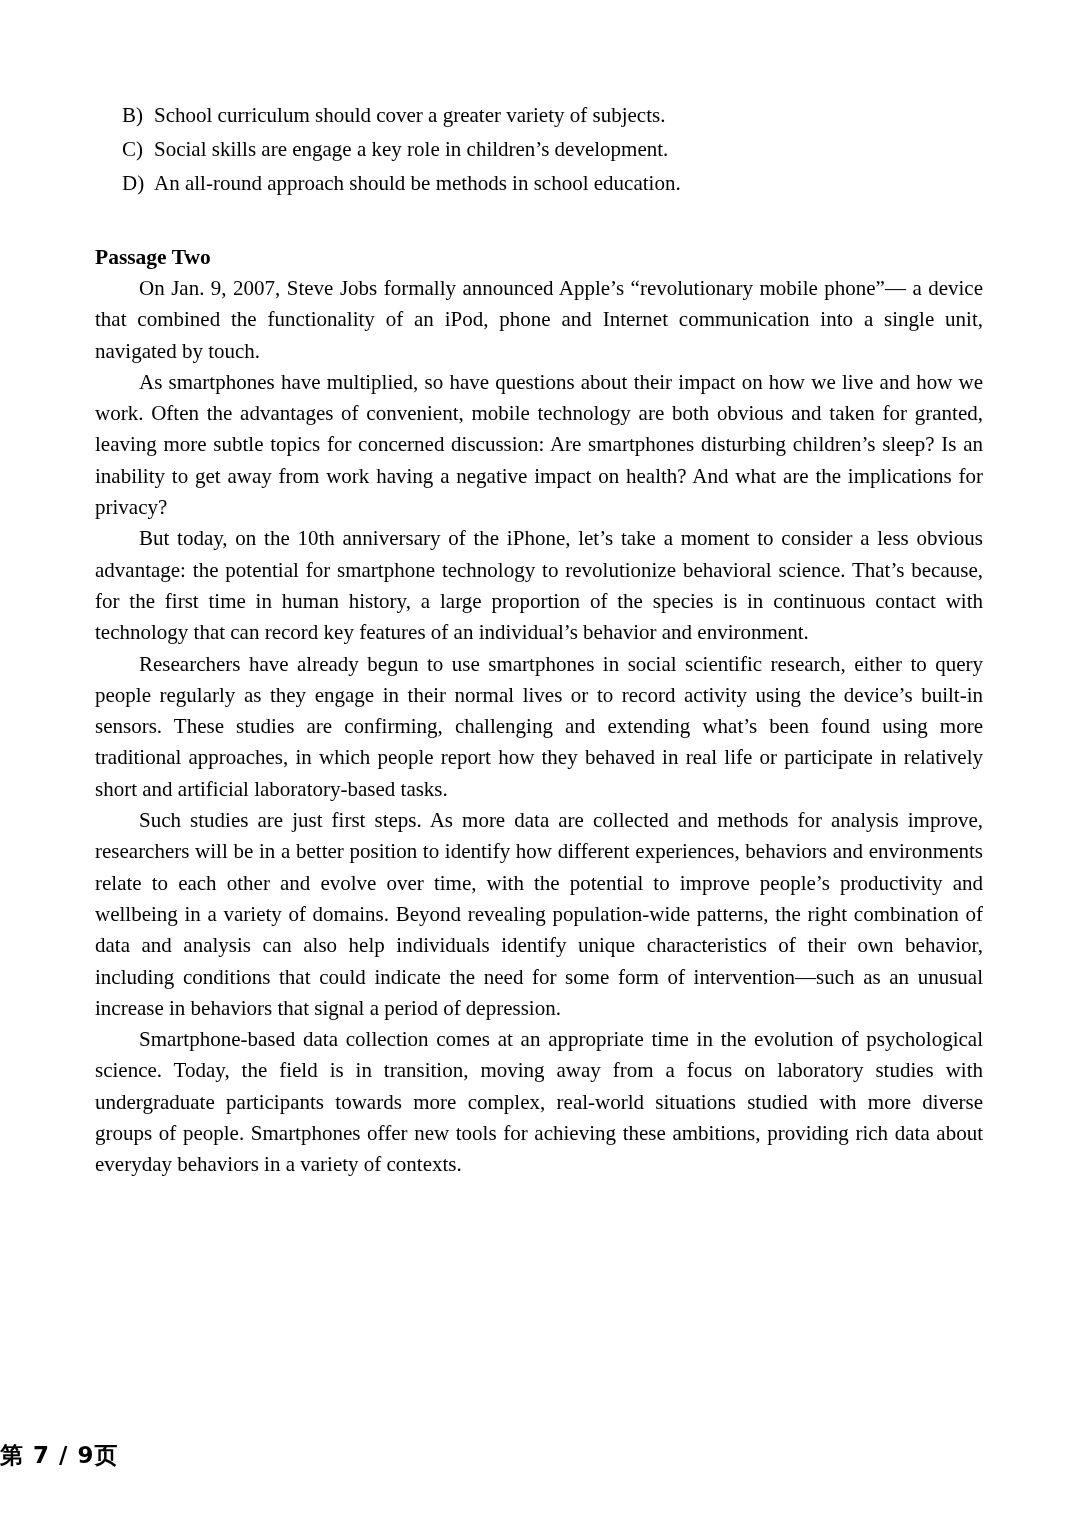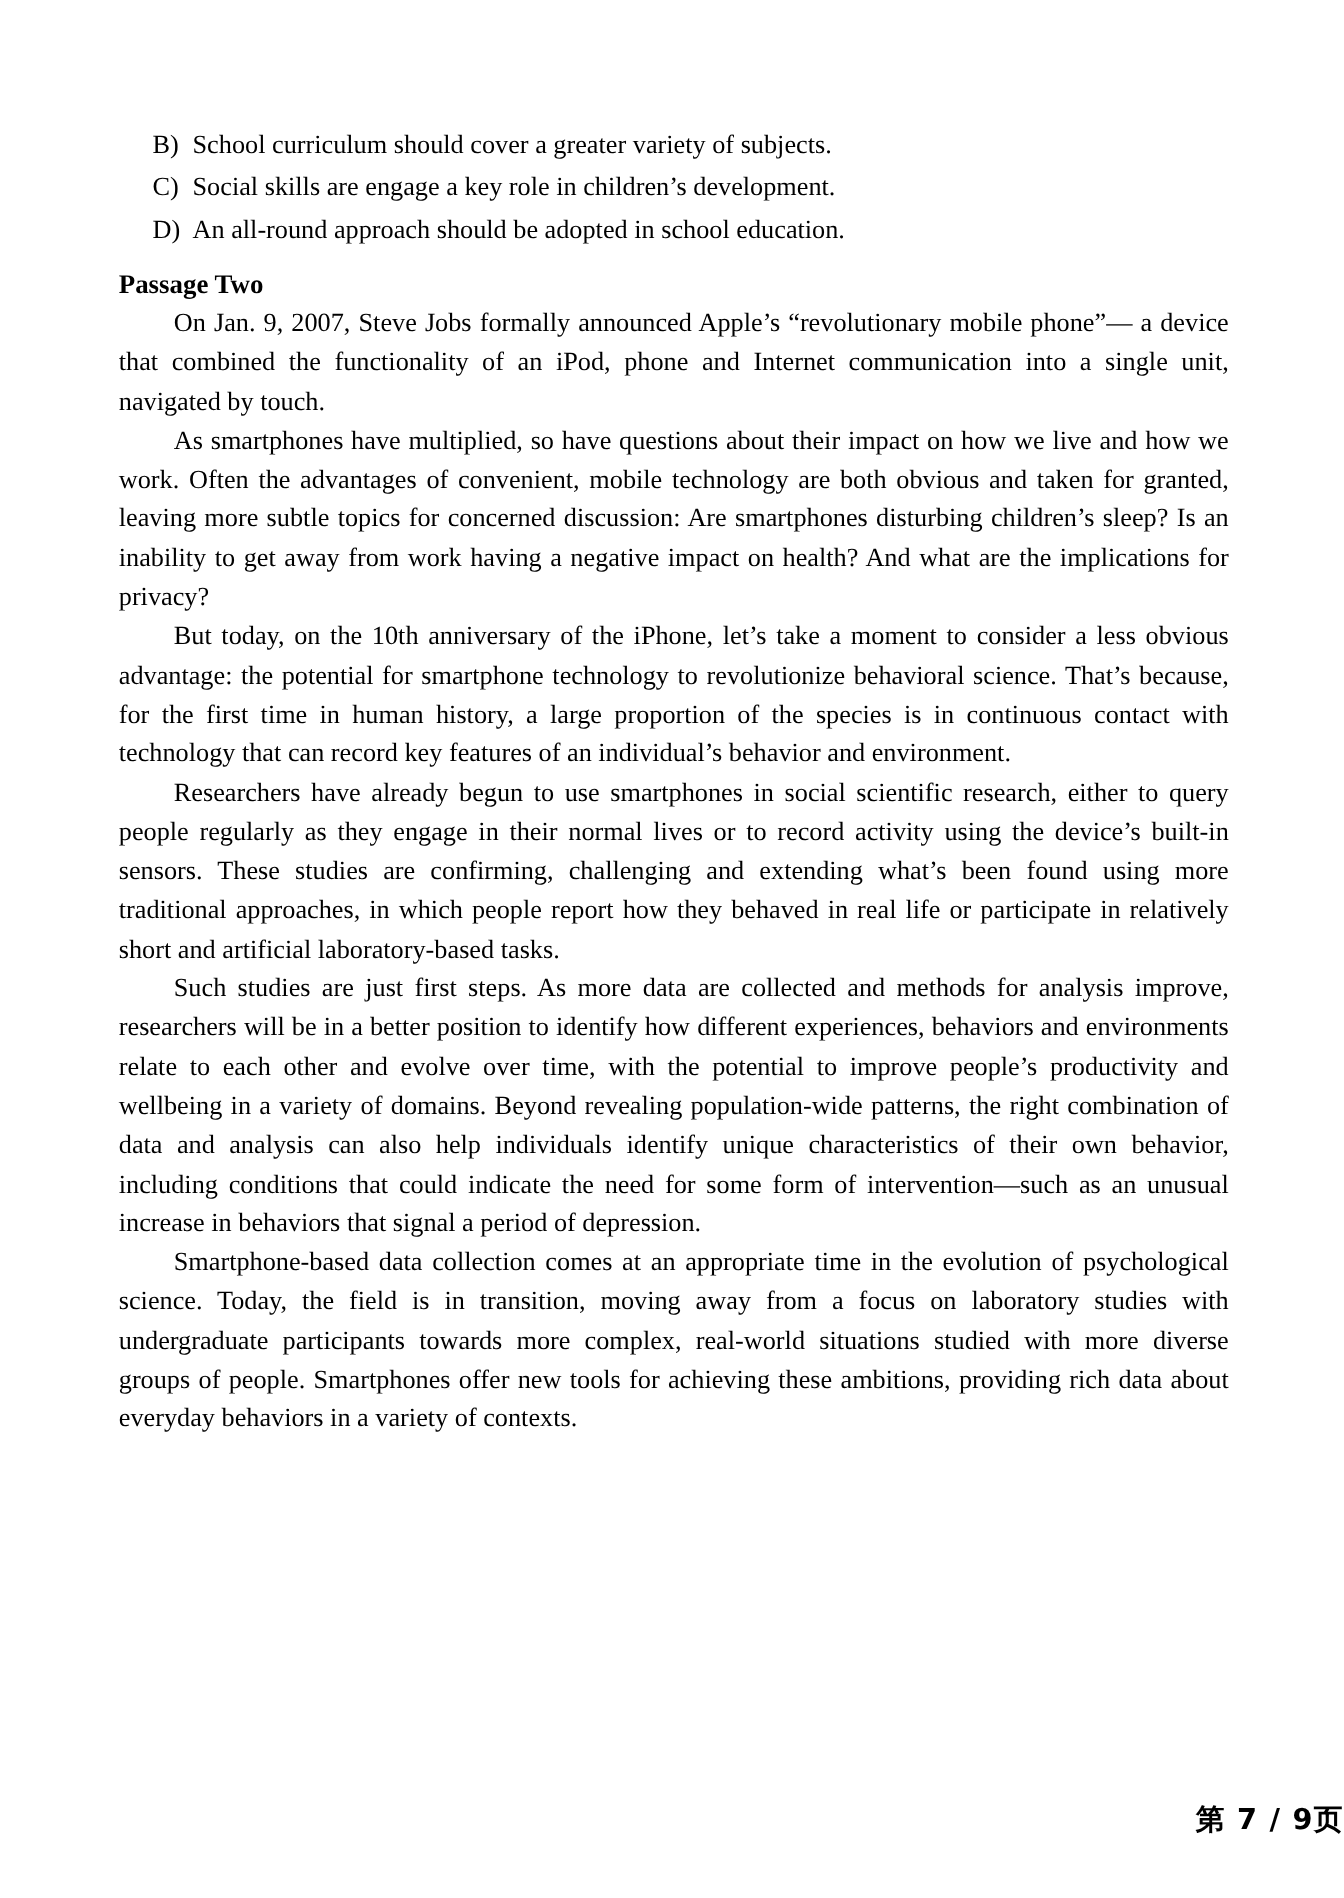--- a/index.html
+++ b/index.html
@@ -20,37 +20,37 @@
   }
   .options {
     margin-left: 27px;
     font-size: 21px;
     line-height: 34px;
   }
   .option { display: flex; }
   .option .letter { flex: 0 0 32px; }
   .option .option-text { flex: 1; }
   .passage-header {
-    margin-top: 12px;
+    margin-top: 42px;
     font-weight: bold;
     font-size: 21.5px;
     line-height: 31px;
   }
   .body-text {
     font-size: 21px;
     line-height: 31.3px;
     text-align: justify;
   }
   .body-text p { text-indent: 44px; }
   .footer {
     position: absolute;
     top: 1440px;
     left: 0;
     width: 1075px;
-    text-align: right;
+    text-align: left;
     font-family: "DejaVu Sans", sans-serif;
     font-weight: bold;
     font-size: 23px;
     letter-spacing: 1px;
   }
 </style>
 </head>
 <body>
 
 <div class="content">
@@ -59,21 +59,21 @@
     <div class="option">
       <span class="letter">B)</span>
       <span class="option-text">School curriculum should cover a greater variety of subjects.</span>
     </div>
     <div class="option">
       <span class="letter">C)</span>
       <span class="option-text">Social skills are engage a key role in children’s development.</span>
     </div>
     <div class="option">
       <span class="letter">D)</span>
-      <span class="option-text">An all-round approach should be adopted in school education.</span>
+      <span class="option-text">An all-round approach should be methods in school education.</span>
     </div>
   </div>
 
   <div class="passage-header">
     <div>Passage Two</div>
   </div>
 
   <div class="body-text">
     <p>On Jan. 9, 2007, Steve Jobs formally announced Apple’s “revolutionary mobile phone”— a device that combined the functionality of an iPod, phone and Internet communication into a single unit, navigated by touch.</p>
     <p>As smartphones have multiplied, so have questions about their impact on how we live and how we work. Often the advantages of convenient, mobile technology are both obvious and taken for granted, leaving more subtle topics for concerned discussion: Are smartphones disturbing children’s sleep? Is an inability to get away from work having a negative impact on health? And what are the implications for privacy?</p>

